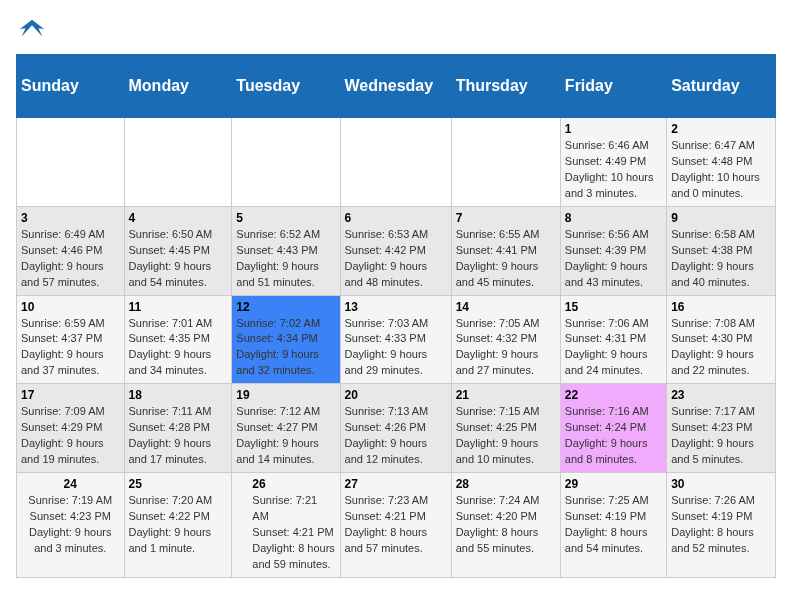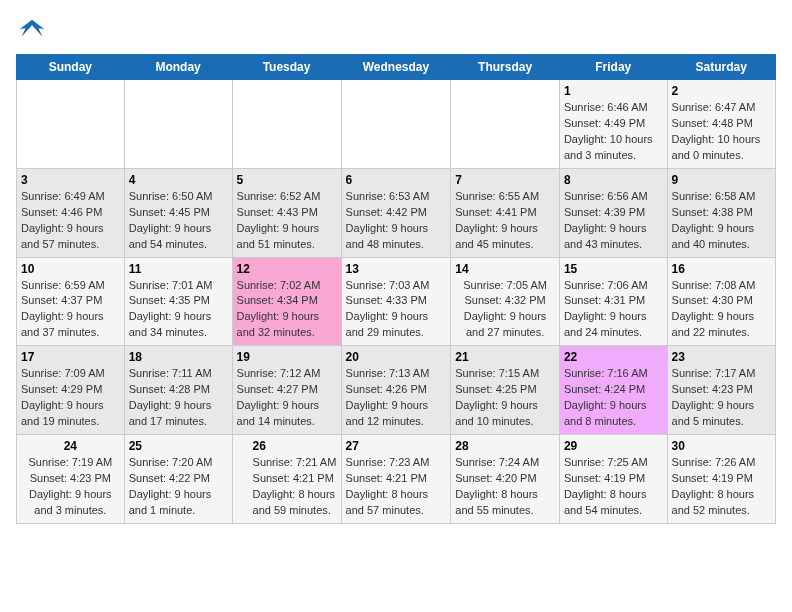--- a/index.html
+++ b/index.html
@@ -43,23 +43,23 @@
       color: #555;
     }
     .calendar {
       width: 100%;
       border-collapse: collapse;
       font-size: 10.5px;
     }
     .calendar thead tr th {
       background: #1a6db5;
       color: #fff;
-      padding: 5px 4px;
-      text-align: center;
-      font-size: 12px;
+      padding: 22px 4px;
+      text-align: left;
+      font-size: 16px;
       font-weight: bold;
       border: 1px solid #1a6db5;
     }
     .calendar tbody tr td {
       border: 1px solid #ccc;
       vertical-align: top;
       padding: 4px 4px;
       width: 113px;
       min-height: 80px;
       height: 85px;
@@ -193,35 +193,35 @@
             <div class="day-info" style="white-space: pre-line;">Sunrise: 6:59 AM
 Sunset: 4:37 PM
 Daylight: 9 hours and 37 minutes.</div>
           </td>
           <td style="background: rgb(245, 245, 245);">
             <span class="day-num">11</span>
             <div class="day-info" style="white-space: pre-line;">Sunrise: 7:01 AM
 Sunset: 4:35 PM
 Daylight: 9 hours and 34 minutes.</div>
           </td>
-          <td style="background: #f9a8d4;">
+          <td style="background: #3b82f6;">
             <span class="day-num">12</span>
             <div class="day-info" style="white-space: pre-line;">Sunrise: 7:02 AM
 Sunset: 4:34 PM
 Daylight: 9 hours and 32 minutes.</div>
           </td>
           <td style="background: rgb(245, 245, 245);">
             <span class="day-num">13</span>
             <div class="day-info" style="white-space: pre-line;">Sunrise: 7:03 AM
 Sunset: 4:33 PM
 Daylight: 9 hours and 29 minutes.</div>
           </td>
           <td style="background: rgb(245, 245, 245);">
             <span class="day-num">14</span>
-            <div class="day-info" style="white-space: pre-line; text-align: center;">Sunrise: 7:05 AM
+            <div class="day-info" style="white-space: pre-line;">Sunrise: 7:05 AM
 Sunset: 4:32 PM
 Daylight: 9 hours and 27 minutes.</div>
           </td>
           <td style="background: rgb(245, 245, 245);">
             <span class="day-num">15</span>
             <div class="day-info" style="white-space: pre-line;">Sunrise: 7:06 AM
 Sunset: 4:31 PM
 Daylight: 9 hours and 24 minutes.</div>
           </td>
           <td style="background: rgb(245, 245, 245);">

